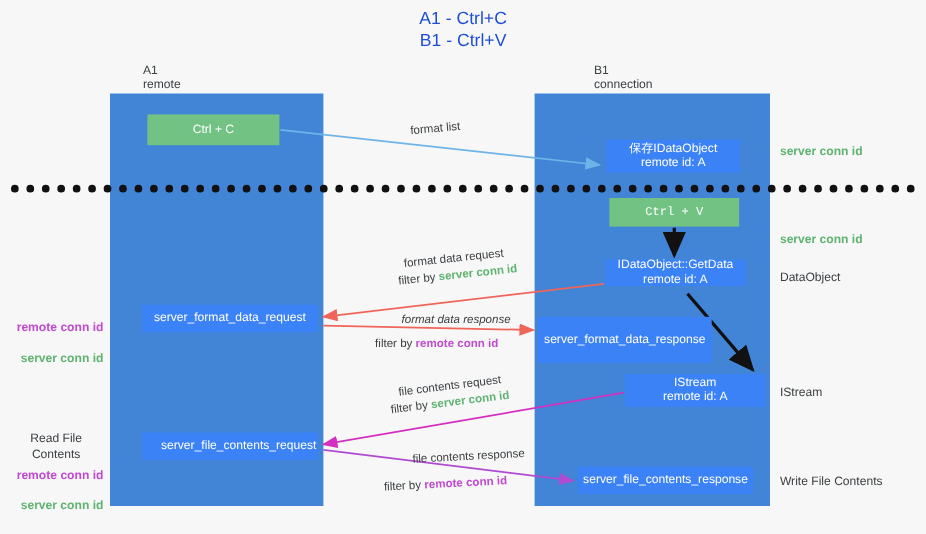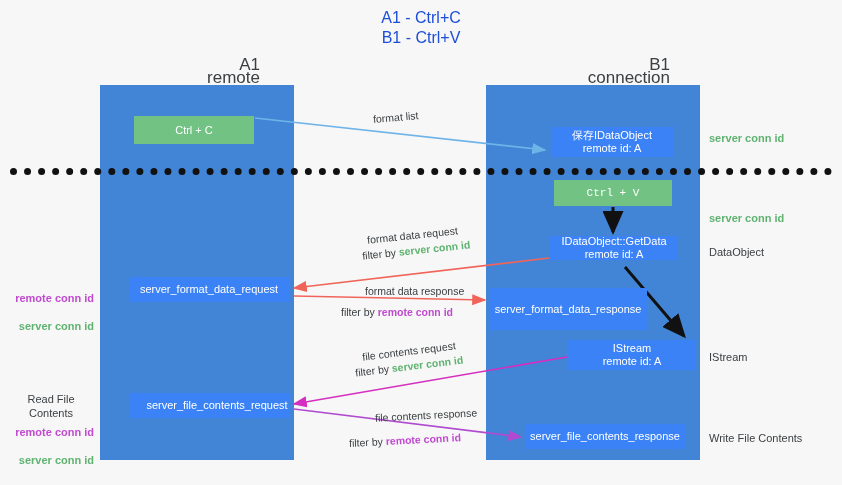--- a/index.html
+++ b/index.html
@@ -15,22 +15,22 @@
   
   .title{
     position:absolute;left:0;right:0;top:8px;
     text-align:center;color:#1d4ed8;
     font-size:16px;line-height:20px;
     white-space:pre-line;
   }
 
   
   .col-head{
-    position:absolute;text-align:right;color:#3c4043;
-    font-size:17px;line-height:13px;white-space:pre-line;
+    position:absolute;text-align:left;color:#3c4043;
+    font-size:11px;line-height:13px;white-space:pre-line;
   }
   #head-a1{left:130px;top:58px;width:130px;}
   #head-b1{left:540px;top:58px;width:130px;}
 
   
   .lane{position:absolute;top:85px;height:375px;background:#4285d6;}
   #lane-a1{left:100px;width:194px;}
   #lane-b1{left:486px;width:214px;}
 
   
@@ -45,21 +45,21 @@
     display:flex;flex-direction:column;
     align-items:center;justify-content:center;
     text-align:center;color:#ffffff;
     font-size:11px;line-height:13px;
     white-space:pre-line;
     padding:2px 4px;
   }
   .green{background:#71c283;}
   .orange{background:#3b82f6;}
 
-  #box-ctrlc{left:134px;top:104px;width:120px;height:28px;margin-top:12px;}
+  #box-ctrlc{left:134px;top:104px;width:120px;height:28px;}
   #box-saveido{left:551px;top:127px;width:122px;height:30px;}
   #box-ctrlv{left:554px;top:180px;width:118px;height:26px;font-family:Liberation Mono, monospace;}
   #box-getdata{left:550px;top:236px;width:128px;height:24px;}
   #box-sfdreq{left:129px;top:277px;width:160px;height:25px;}
   #box-sfdresp{left:489px;top:288px;width:158px;height:42px;}
   #box-istream{left:568px;top:340px;width:128px;height:30px;}
   #box-sfcreq{left:129px;top:393px;width:160px;height:25px;padding-left:20px;}
   #box-sfcresp{left:525px;top:424px;width:160px;height:25px;}
 
   
@@ -83,21 +83,21 @@
 
   
   .ann{
     position:absolute;font-size:10.5px;line-height:15px;color:#3c4043;
     white-space:nowrap;
   }
 
   #ann-formatlist{left:373px;top:110px;transform:rotate(-5deg);}
   #ann-fdreq{left:367px;top:228px;transform:rotate(-6deg);}
   #ann-fdreq2{left:362px;top:243px;transform:rotate(-6deg);}
-  #ann-fdresp{left:365px;top:284px;}
+  #ann-fdresp{left:365px;top:284px;font-style:italic;}
   #ann-fdresp2{left:341px;top:305px;}
   #ann-fcreq{left:362px;top:344px;transform:rotate(-7deg);}
   #ann-fcreq2{left:355px;top:359px;transform:rotate(-7deg);}
   #ann-fcresp{left:375px;top:408px;transform:rotate(-3deg);}
   #ann-fcresp2{left:349px;top:433px;transform:rotate(-3deg);}
 
   svg#arrows{position:absolute;left:0;top:0;width:842px;height:485px;
              pointer-events:none;}
 </style>
 </head>

